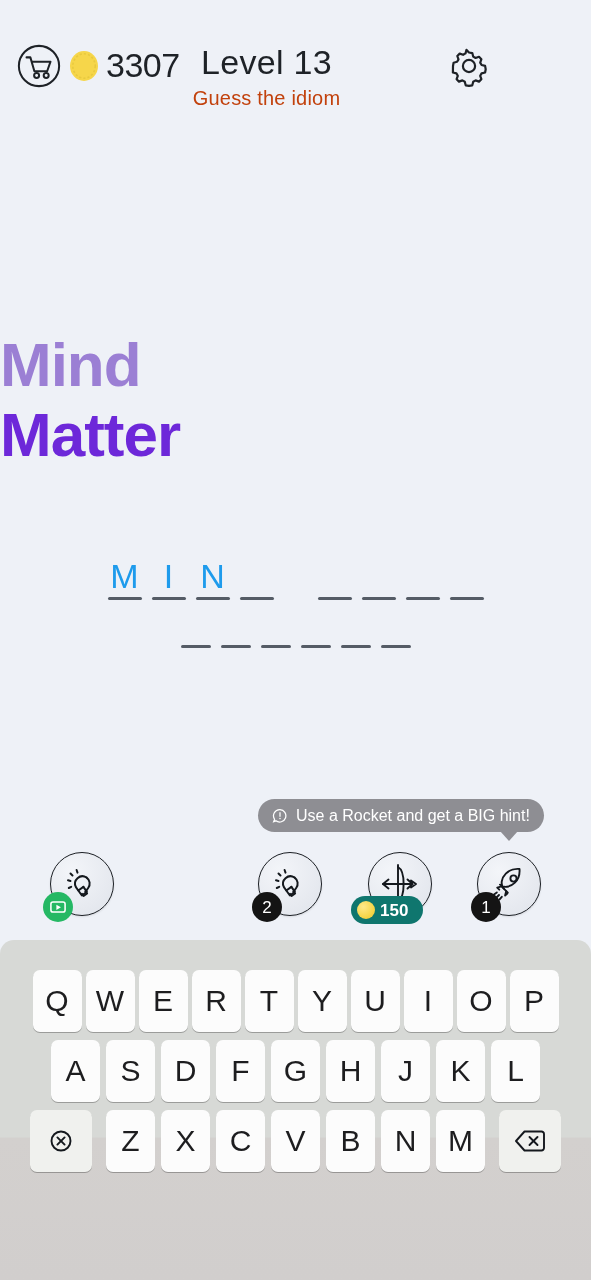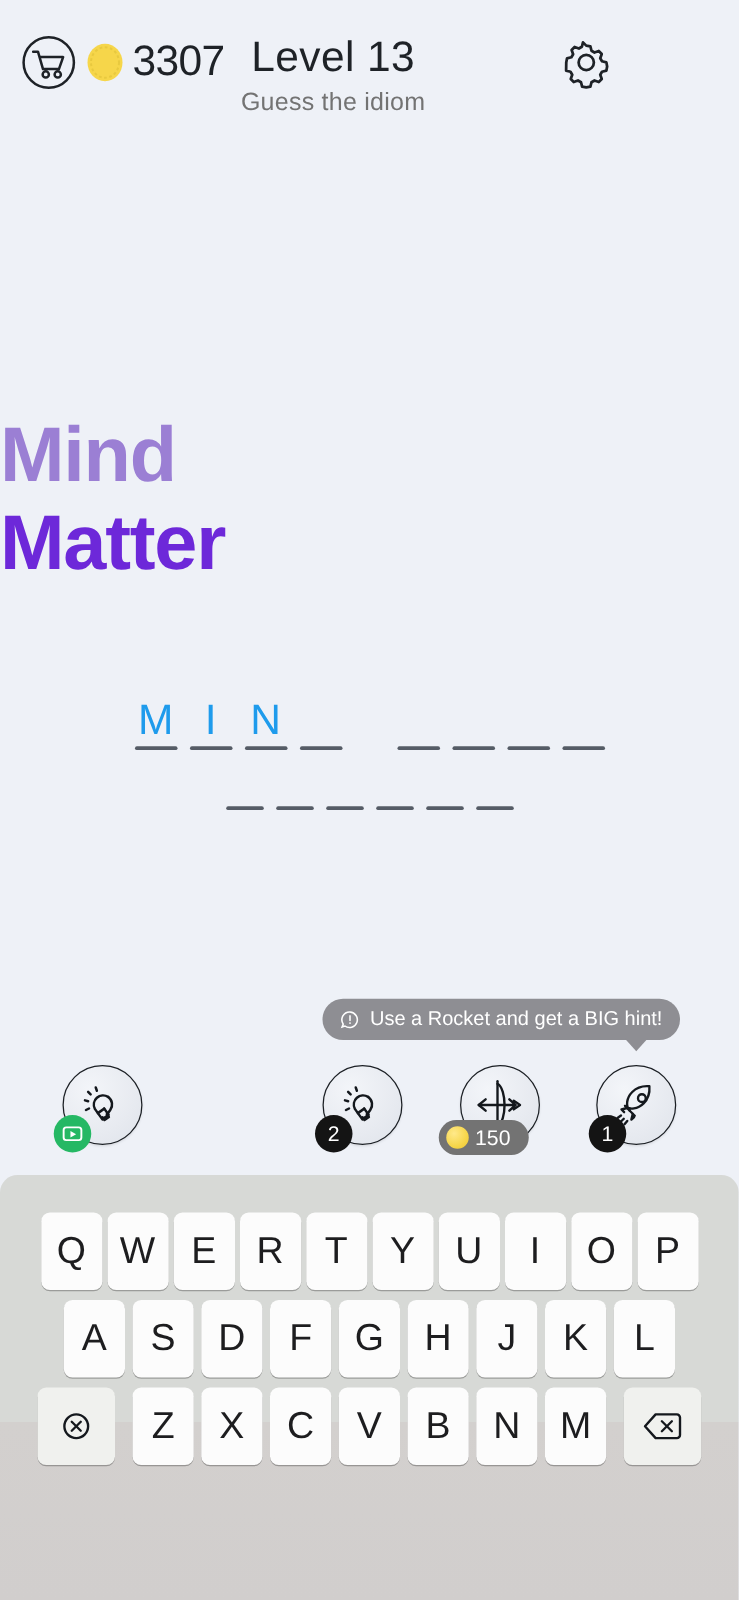--- a/index.html
+++ b/index.html
@@ -10,21 +10,21 @@
   }
   body {
     font-family: "Liberation Sans", sans-serif;
     background: #eef1f7;
     position: relative;
   }
 
   
   #topbar {
     position: absolute;
-    top: 0; left: 0;
+    top: 16px; left: 0;
     width: 509px;
     height: 120px;
   }
   #coin-cluster {
     position: absolute;
     left: 16px;
     top: 27px;
     display: flex;
     align-items: center;
     gap: 6px;
@@ -49,21 +49,21 @@
   }
   #level-title {
     font-size: 34px;
     color: #1e2227;
     font-weight: 400;
     letter-spacing: 0.3px;
     line-height: 42px;
   }
   #level-subtitle {
     font-size: 20px;
-    color: #737373;
+    color: #c2410c;
     font-weight: 400;
     line-height: 26px;
     letter-spacing: 0.2px;
     margin-top: 2px;
   }
   #settings-btn {
     position: absolute;
     right: 18px;
     top: 28px;
     width: 44px; height: 44px;
@@ -218,25 +218,26 @@
     justify-content: center;
   }
   .badge-video svg { display: block; }
   .badge-price {
     position: absolute;
     left: -17px;
     bottom: -8px;
     height: 28px;
     min-width: 72px;
     border-radius: 14px;
-    background: #737373;
+    background: #0f766e;
     display: flex;
     align-items: center;
     gap: 5px;
     padding: 0 9px 0 6px;
+    font-weight: bold;
   }
   .badge-price .coin-small {
     width: 18px; height: 18px; border-radius: 50%;
     background: radial-gradient(circle at 35% 32%, #ffe98a 0%, #f6d64a 60%, #e9c534 100%);
     flex: 0 0 auto;
   }
   .badge-price .price-text {
     color: #ffffff;
     font-size: 17px;
     line-height: 17px;

